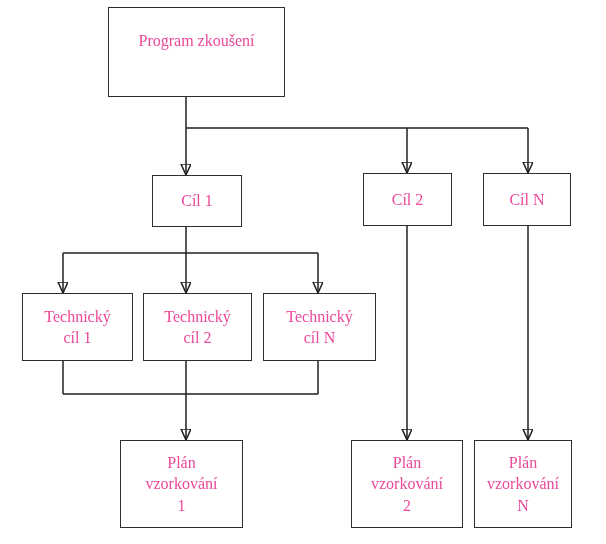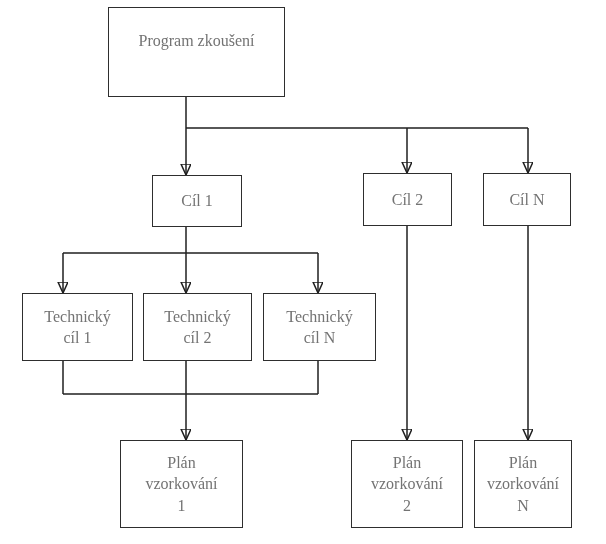--- a/index.html
+++ b/index.html
@@ -6,21 +6,21 @@
     margin: 0;
     padding: 0;
     background: #ffffff;
   }
   .canvas {
     position: relative;
     width: 606px;
     height: 544px;
     background: #ffffff;
     font-family: "Liberation Serif", "DejaVu Serif", serif;
-    color: #737373;
+    color: #ec4899;
     overflow: hidden;
   }
   .edges-svg {
     position: absolute;
     left: 0;
     top: 0;
     width: 606px;
     height: 544px;
   }
   .edges-svg path {

